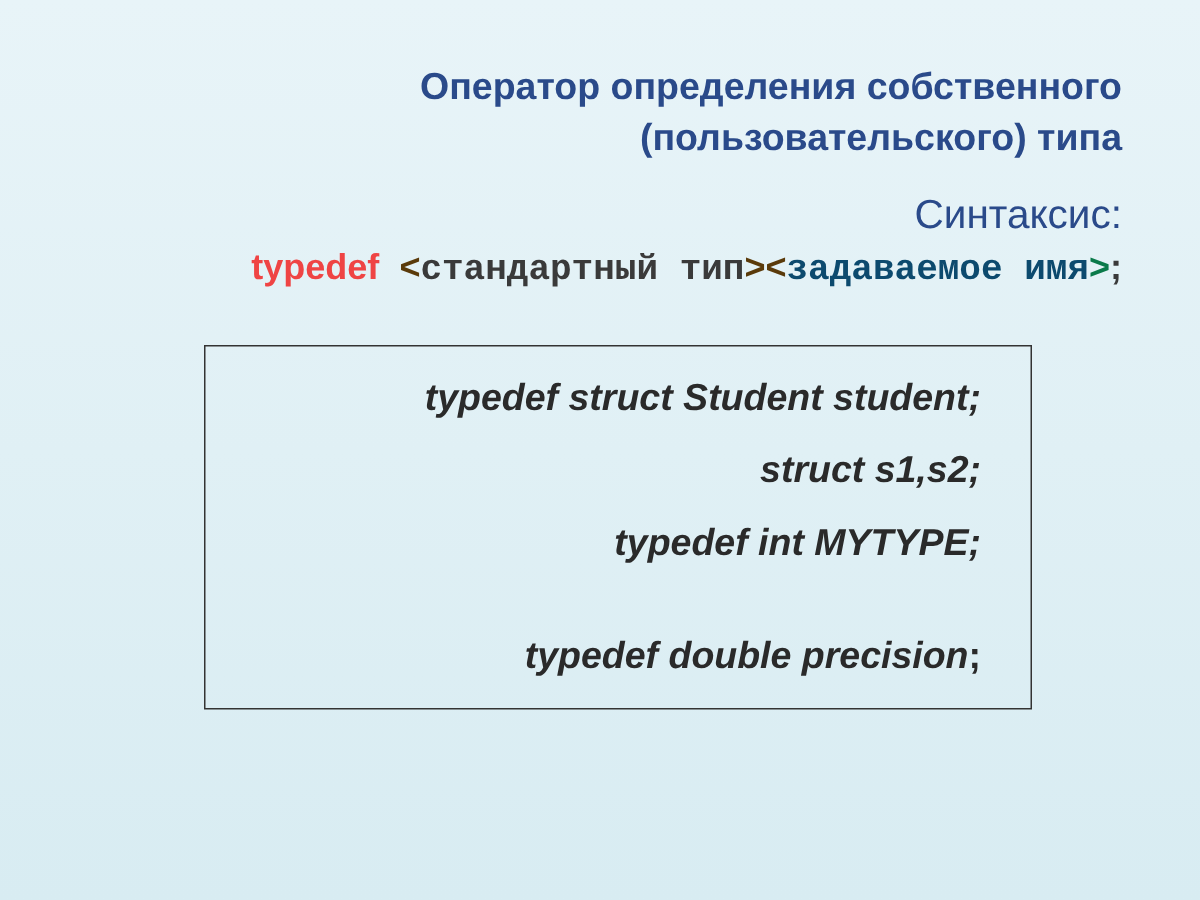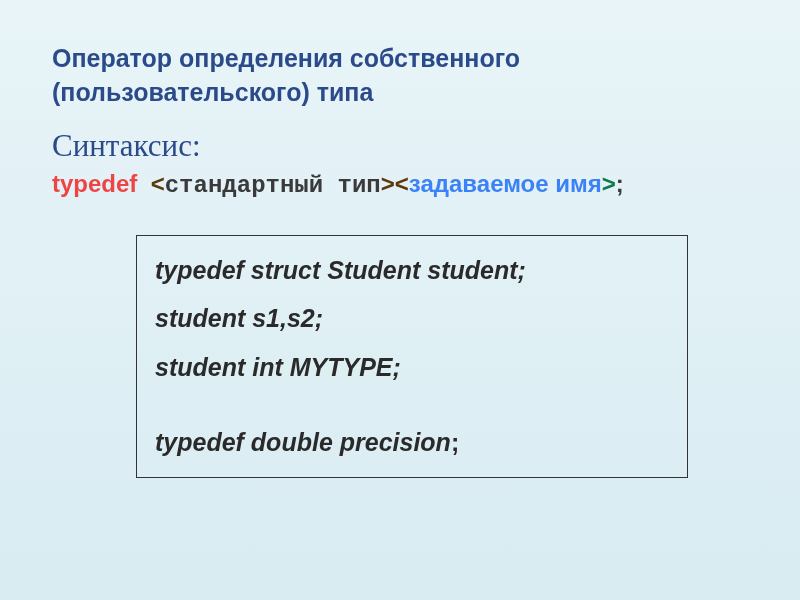--- a/index.html
+++ b/index.html
@@ -1,18 +1,19 @@
 <!DOCTYPE html>
 <html><head>
   <meta charset="utf-8">
   <style>
     * {
       margin: 0;
       padding: 0;
       box-sizing: border-box;
+      text-align: right;
     }
     body {
       width: 800px;
       height: 600px;
       background: linear-gradient(to bottom, #e8f4f8 0%, #d8ecf2 100%);
       font-family: Verdana, Geneva, sans-serif;
       overflow: hidden;
       position: relative;
     }
     .content {
@@ -20,56 +21,56 @@
     }
     .title {
       color: #2a4a8a;
       font-size: 25px;
       font-weight: bold;
       line-height: 1.35;
       margin-bottom: 18px;
     }
     .syntax-label {
       color: #2a4a8a;
-      font-size: 31px;
+      font-size: 27px;
       font-weight: normal;
       margin-bottom: 6px;
-      font-family: Liberation Serif, serif;
     }
     .syntax-line {
       font-size: 24px;
       font-weight: bold;
       margin-bottom: 36px;
     }
     .kw-typedef {
       color: #ef4444;
       font-family: Verdana, Geneva, sans-serif;
     }
     .bracket {
       color: #5a3a0a;
     }
     .stdtype {
       color: #3a3a3a;
       font-family: Liberation Mono, monospace;
     }
     .username {
-      color: #3b82f6;
+      color: #0c4a6e;
+      font-family: Liberation Mono, monospace;
     }
     .gt-green {
       color: #0a7a4a;
     }
     .semicolon {
       color: #3a3a3a;
     }
     .code-box {
       border: 1px solid #333;
       background: transparent;
       margin-left: 84px;
       margin-right: 60px;
-      padding: 18px 20px 18px 18px;
+      padding: 18px 33px 18px 18px;
     }
     .code-line {
       font-family: Verdana, Geneva, sans-serif;
       font-style: italic;
       font-weight: bold;
       font-size: 25px;
       color: #2a2a2a;
       line-height: 1.3;
       margin-bottom: 16px;
     }
@@ -86,19 +87,19 @@
 
   <div class="syntax-label">Синтаксис:</div>
 
   <div class="syntax-line">
     <span class="kw-typedef">typedef</span>
     <span> &nbsp;</span><span class="bracket">&lt;</span><span class="stdtype">стандартный тип</span><span class="bracket">&gt;</span><span class="bracket">&lt;</span><span class="username">задаваемое имя</span><span class="gt-green">&gt;</span><span class="semicolon">;</span>
   </div>
 
   <div class="code-box">
     <div class="code-line">typedef struct Student student;</div>
-    <div class="code-line">student s1,s2;</div>
-    <div class="code-line">student  int MYTYPE;</div>
+    <div class="code-line">struct s1,s2;</div>
+    <div class="code-line">typedef  int MYTYPE;</div>
     <div class="code-line">
       <span>typedef double precision</span><span style="font-style:normal;">;</span>
     </div>
   </div>
 </div>
 
 </body></html>

